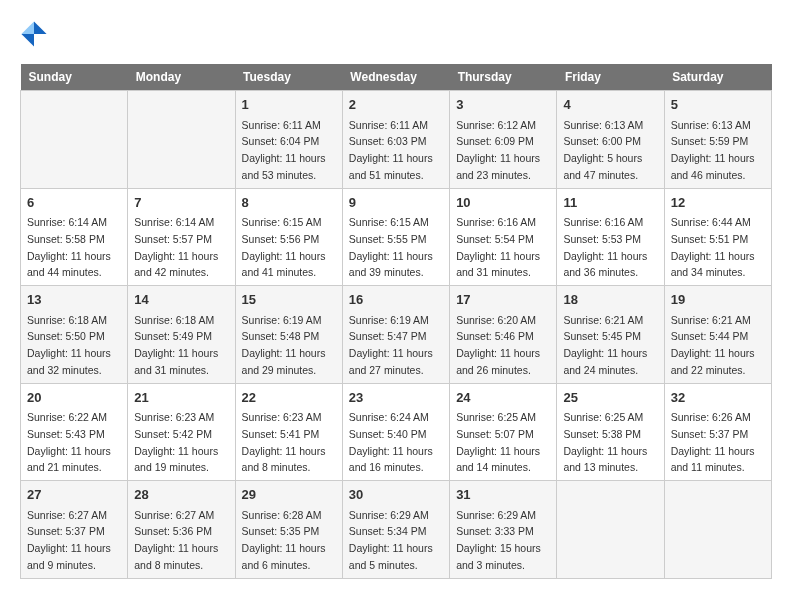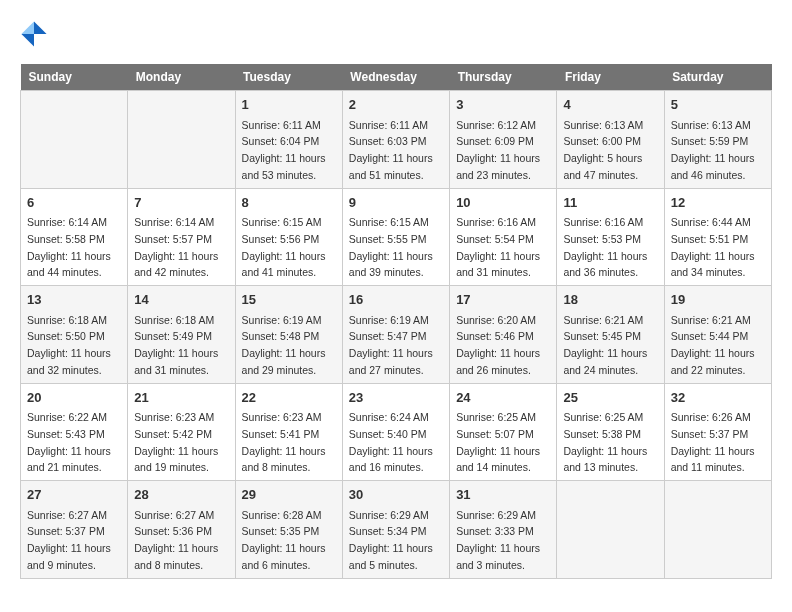--- a/index.html
+++ b/index.html
@@ -153,18 +153,18 @@
         <td><span class="day-number">23</span><span class="cell-content">Sunrise: 6:24 AM</span><br><span class="cell-content">Sunset: 5:40 PM</span><br><span class="cell-content">Daylight: 11 hours and 16 minutes.</span></td>
         <td><span class="day-number">24</span><span class="cell-content">Sunrise: 6:25 AM</span><br><span class="cell-content">Sunset: 5:07 PM</span><br><span class="cell-content">Daylight: 11 hours and 14 minutes.</span></td>
         <td><span class="day-number">25</span><span class="cell-content">Sunrise: 6:25 AM</span><br><span class="cell-content">Sunset: 5:38 PM</span><br><span class="cell-content">Daylight: 11 hours and 13 minutes.</span></td>
         <td><span class="day-number">32</span><span class="cell-content">Sunrise: 6:26 AM</span><br><span class="cell-content">Sunset: 5:37 PM</span><br><span class="cell-content">Daylight: 11 hours and 11 minutes.</span></td>
       </tr>
       <tr>
         <td><span class="day-number">27</span><span class="cell-content">Sunrise: 6:27 AM</span><br><span class="cell-content">Sunset: 5:37 PM</span><br><span class="cell-content">Daylight: 11 hours and 9 minutes.</span></td>
         <td><span class="day-number">28</span><span class="cell-content">Sunrise: 6:27 AM</span><br><span class="cell-content">Sunset: 5:36 PM</span><br><span class="cell-content">Daylight: 11 hours and 8 minutes.</span></td>
         <td><span class="day-number">29</span><span class="cell-content">Sunrise: 6:28 AM</span><br><span class="cell-content">Sunset: 5:35 PM</span><br><span class="cell-content">Daylight: 11 hours and 6 minutes.</span></td>
         <td><span class="day-number">30</span><span class="cell-content">Sunrise: 6:29 AM</span><br><span class="cell-content">Sunset: 5:34 PM</span><br><span class="cell-content">Daylight: 11 hours and 5 minutes.</span></td>
-        <td><span class="day-number">31</span><span class="cell-content">Sunrise: 6:29 AM</span><br><span class="cell-content">Sunset: 3:33 PM</span><br><span class="cell-content">Daylight: 11 hours and 3 minutes.</span></td>
+        <td><span class="day-number">31</span><span class="cell-content">Sunrise: 6:29 AM</span><br><span class="cell-content">Sunset: 3:33 PM</span><br><span class="cell-content">Daylight: 15 hours and 3 minutes.</span></td>
         <td></td>
         <td></td>
       </tr>
     </tbody>
 </table>
 
 </body></html>

